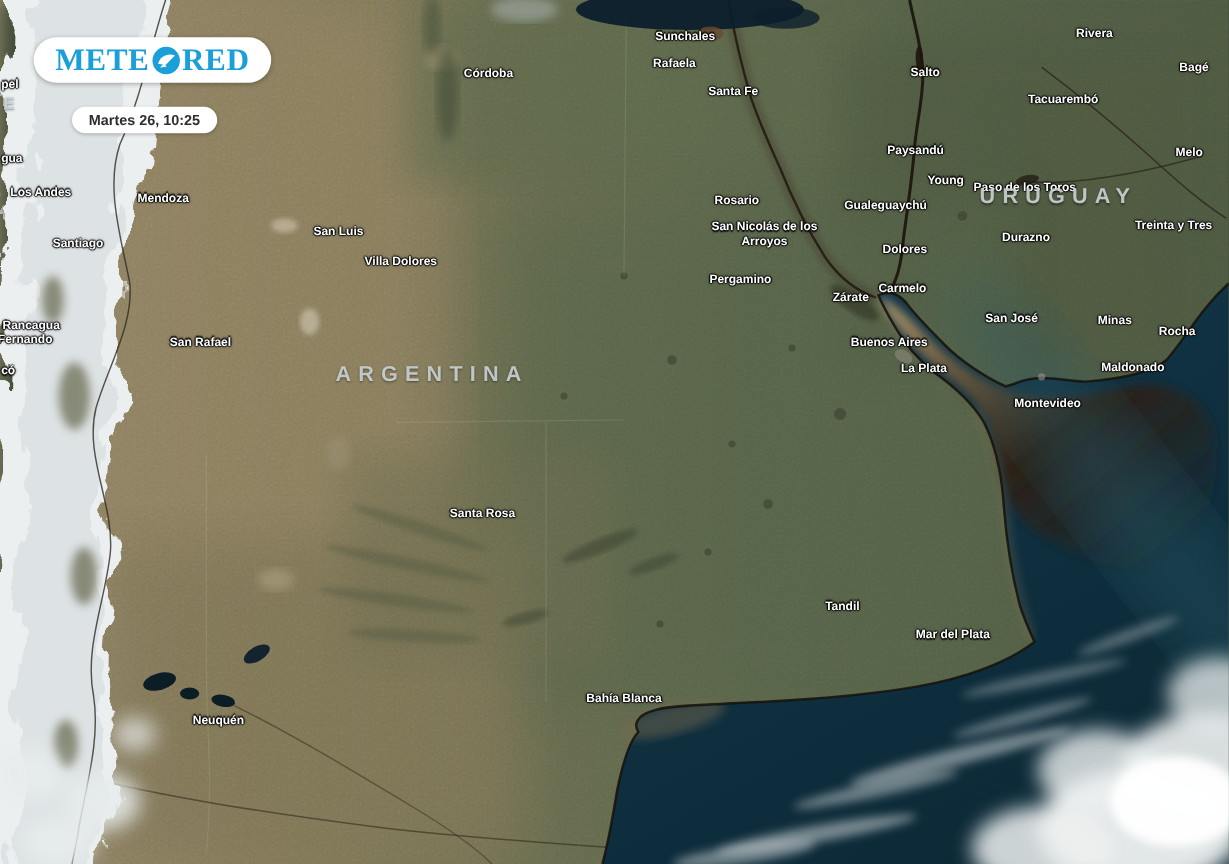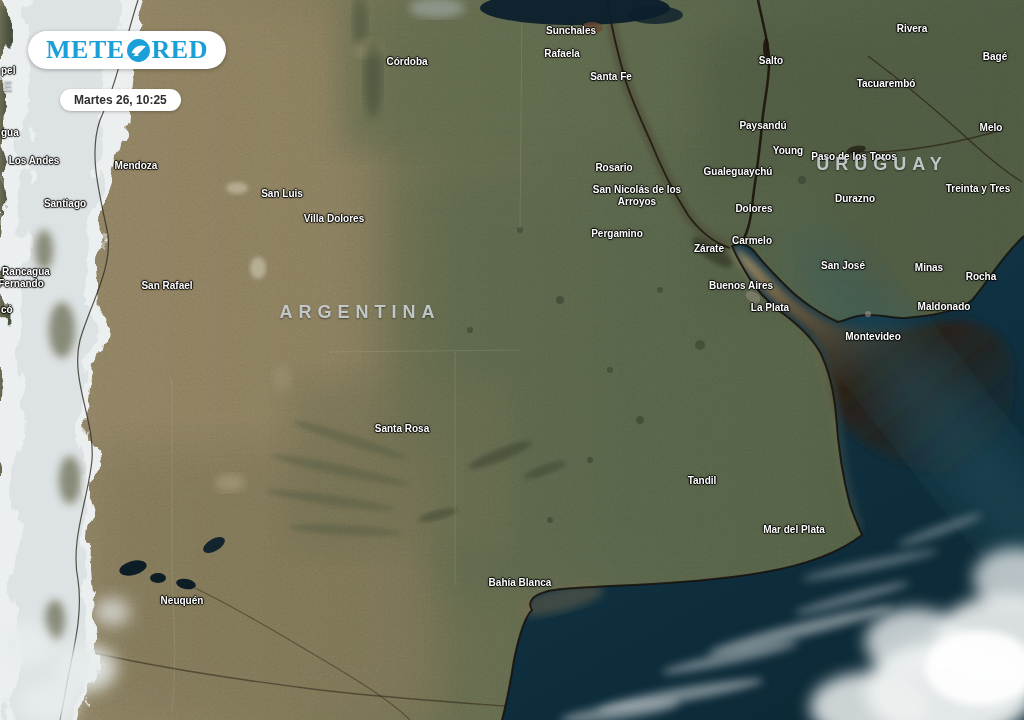--- a/index.html
+++ b/index.html
@@ -248,21 +248,21 @@
       <div class="city" style="left: 944px; top: 307px;">Maldonado</div>
       <div class="city" style="left: 34px; top: 161px;">Los Andes</div>
       <div class="city" style="left: 136px; top: 166px;">Mendoza</div>
       <div class="city" style="left: 282px; top: 194px;">San Luis</div>
       <div class="city" style="left: 43px; top: 204px; padding-left: 44px;">Santiago</div>
       <div class="city" style="left: 334px; top: 219px;">Villa Dolores</div>
       <div class="city" style="left: 26px; top: 272px;">Rancagua</div>
       <div class="city" style="left: 21px; top: 284px;">Fernando</div>
       <div class="city" style="left: 167px; top: 286px;">San Rafael</div>
       <div class="city" style="left: 402px; top: 429px;">Santa Rosa</div>
-      <div class="city" style="left: 702px; top: 481px;">Tandil</div>
+      <div class="city" style="left: 702px; top: 506px;">Tandil</div>
       <div class="city" style="left: 794px; top: 530px;">Mar del Plata</div>
       <div class="city" style="left: 520px; top: 583px;">Bahía Blanca</div>
       <div class="city" style="left: 182px; top: 601px;">Neuquén</div>
       <div class="city partial" style="left: 1px; top: 71px;">pel</div>
       <div class="city partial" style="left: 1px; top: 133px;">gua</div>
       <div class="city partial" style="left: 1px; top: 310px;">có</div>
       <div class="country" style="left: 360px; top: 312px;">ARGENTINA</div>
       <div class="country" style="left: 882px; top: 164px;">URUGUAY</div>
       <div class="country partial" style="left: 3px; top: 86px;">E</div>
     </div>

